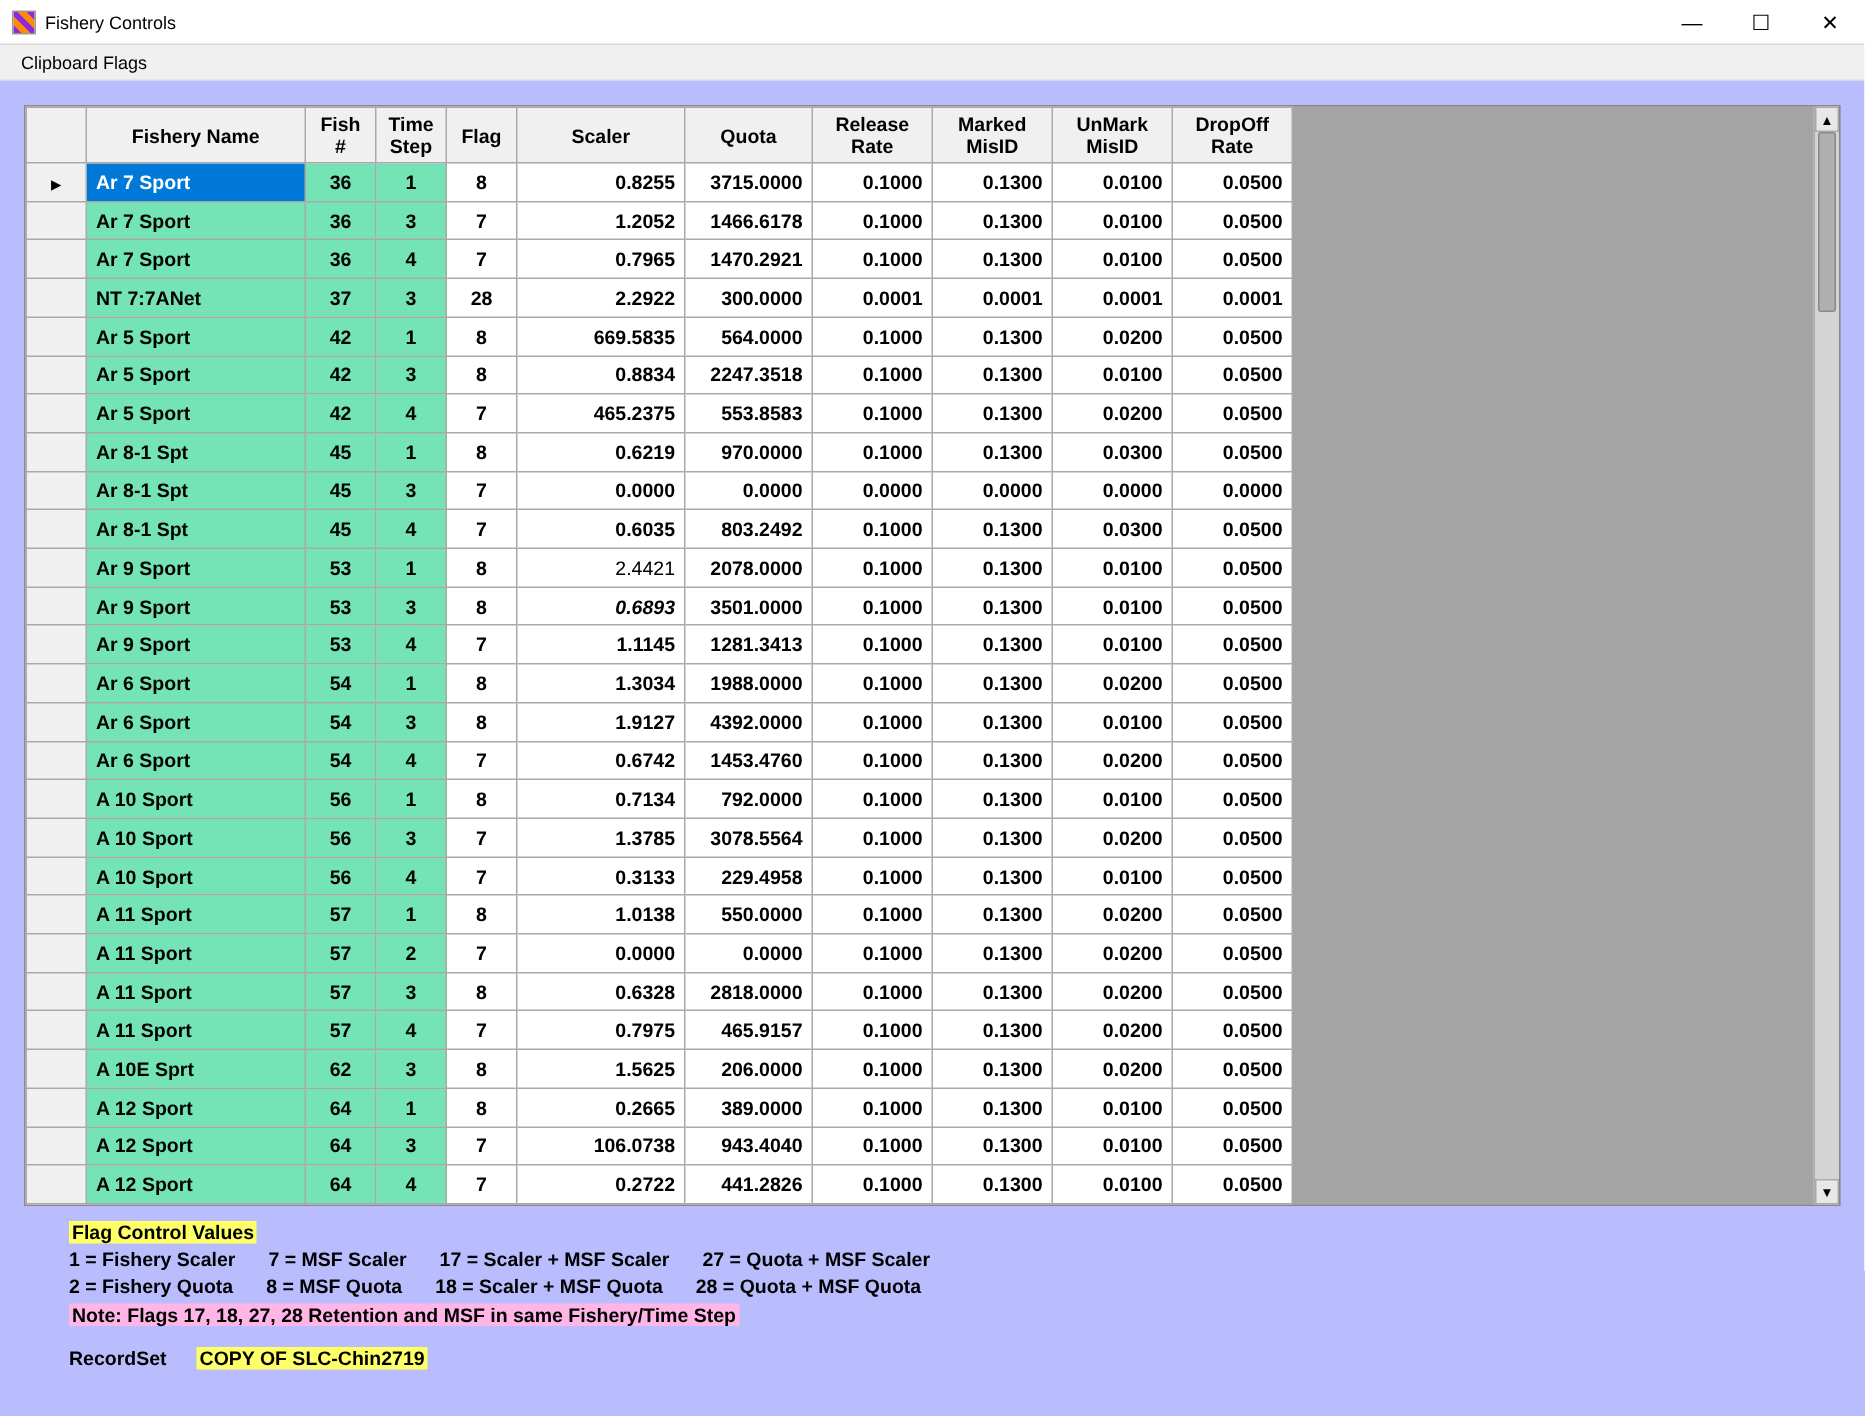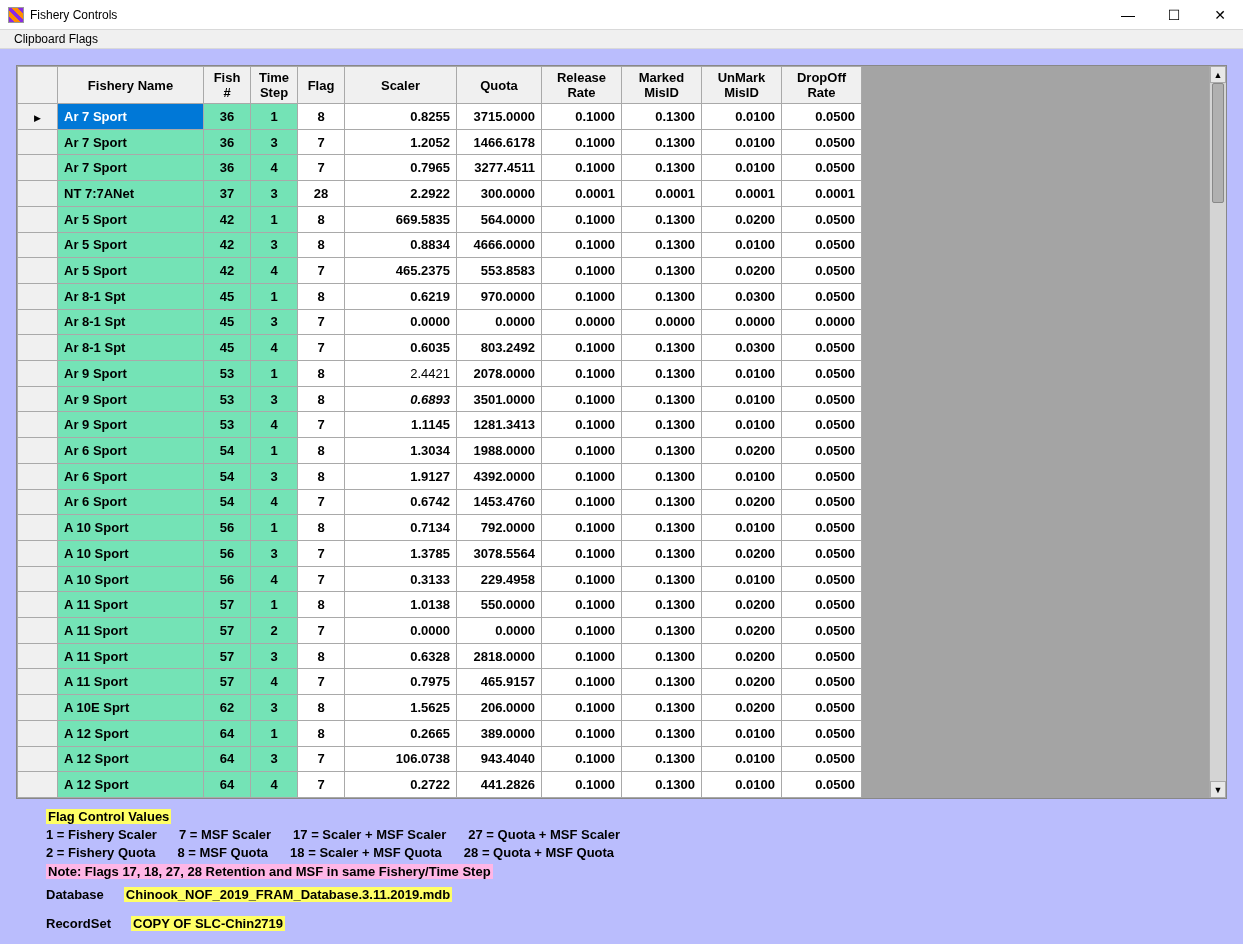--- a/index.html
+++ b/index.html
@@ -135,21 +135,21 @@
               <td style="font-weight:bold;">0.0100</td>
               <td style="font-weight:bold;">0.0500</td>
             </tr>
             <tr>
               <td class="rowhdr"></td>
               <td class="name">Ar 7 Sport</td>
               <td class="fishnum">36</td>
               <td class="timestep">4</td>
               <td style="text-align:center;font-weight:bold;">7</td>
               <td style="font-weight:bold;">0.7965</td>
-              <td style="font-weight:bold;">3277.4511</td>
+              <td style="font-weight:bold;">1470.2921</td>
               <td style="font-weight:bold;">0.1000</td>
               <td style="font-weight:bold;">0.1300</td>
               <td style="font-weight:bold;">0.0100</td>
               <td style="font-weight:bold;">0.0500</td>
             </tr>
             <tr>
               <td class="rowhdr"></td>
               <td class="name">NT 7:7ANet</td>
               <td class="fishnum">37</td>
               <td class="timestep">3</td>
@@ -174,21 +174,21 @@
               <td style="font-weight:bold;">0.0200</td>
               <td style="font-weight:bold;">0.0500</td>
             </tr>
             <tr>
               <td class="rowhdr"></td>
               <td class="name">Ar 5 Sport</td>
               <td class="fishnum">42</td>
               <td class="timestep">3</td>
               <td style="text-align:center;font-weight:bold;">8</td>
               <td style="font-weight:bold;">0.8834</td>
-              <td style="font-weight:bold;">4666.0000</td>
+              <td style="font-weight:bold;">2247.3518</td>
               <td style="font-weight:bold;">0.1000</td>
               <td style="font-weight:bold;">0.1300</td>
               <td style="font-weight:bold;">0.0100</td>
               <td style="font-weight:bold;">0.0500</td>
             </tr>
             <tr>
               <td class="rowhdr"></td>
               <td class="name">Ar 5 Sport</td>
               <td class="fishnum">42</td>
               <td class="timestep">4</td>
@@ -481,23 +481,19 @@
       <span>17 = Scaler + MSF Scaler</span>
       <span>27 = Quota + MSF Scaler</span>
     </div>
     <div class="flagrow">
       <span>2 = Fishery Quota</span>
       <span>8 = MSF Quota</span>
       <span>18 = Scaler + MSF Quota</span>
       <span>28 = Quota + MSF Quota</span>
     </div>
     <div style="margin-top:4px;"><span class="hl-pink">Note: Flags 17, 18, 27, 28 Retention and MSF in same Fishery/Time Step</span></div>
-    <div class="dbrow">
-      <span>Database</span>
-      <span class="hl-yellow">Chinook_NOF_2019_FRAM_Database.3.11.2019.mdb</span>
-    </div>
     <div class="dbrow" style="margin-top:14px;">
       <span>RecordSet</span>
       <span class="hl-yellow">COPY OF SLC-Chin2719</span>
     </div>
   </div>
 
 </div>
 
 </body></html>

